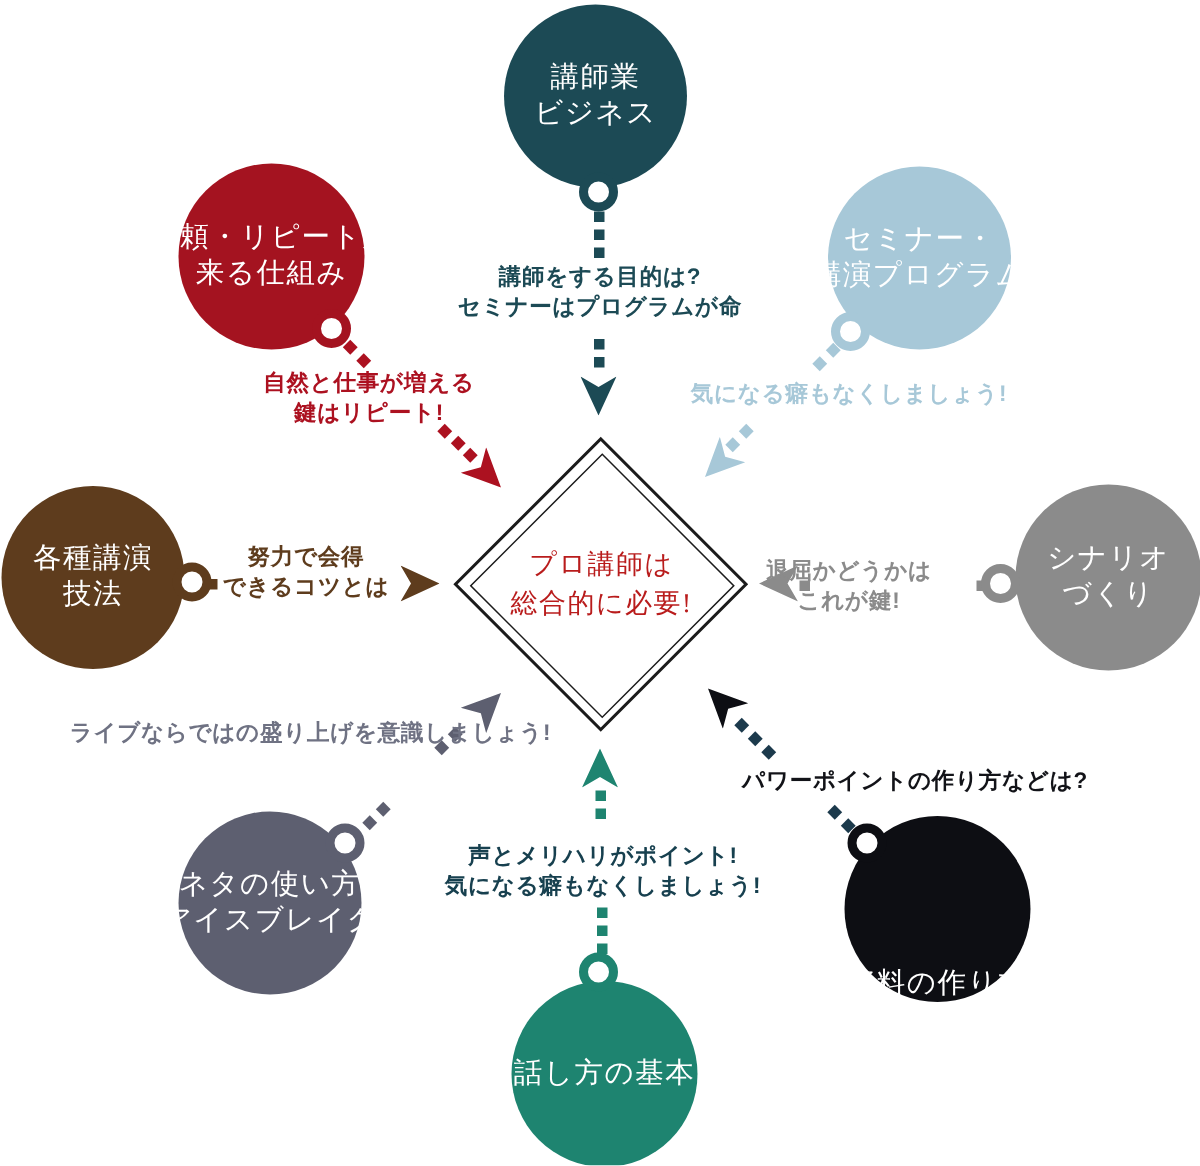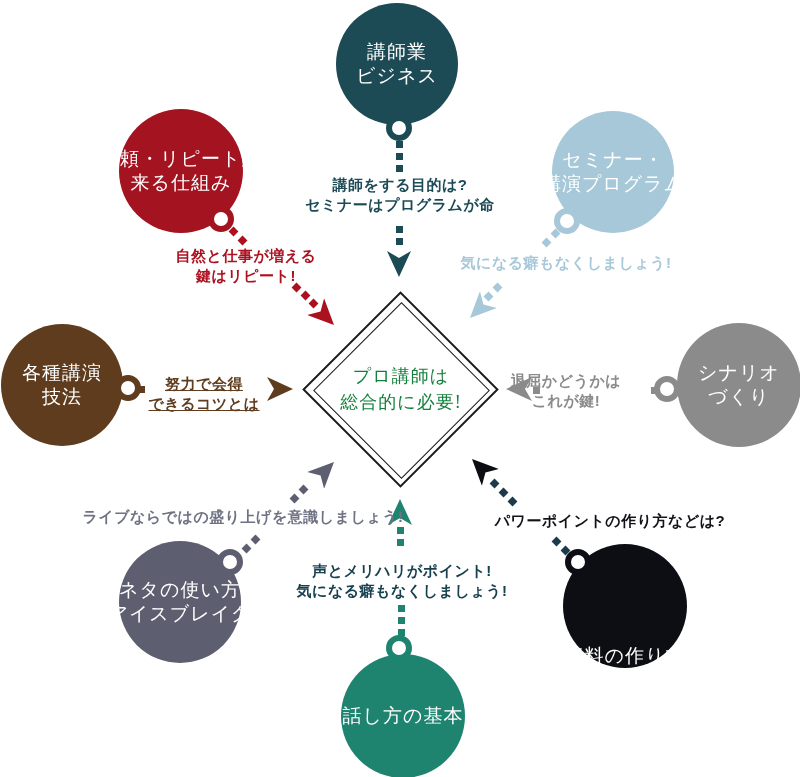--- a/index.html
+++ b/index.html
@@ -39,21 +39,21 @@
     background:#ffffff; border:2px solid #1b1b1b;
     transform:rotate(45deg); z-index:5;
   }
   .diamond-inner {
     position:absolute; left:339px; top:328px; width:123px; height:123px;
     background:#ffffff; border:1px solid #1b1b1b;
     transform:rotate(45deg); z-index:6;
   }
   .center-text {
     position:absolute; left:401px; top:389px; transform:translate(-50%,-50%);
-    text-align:center; color:#15803d;
+    text-align:center; color:#b91c1c;
     font-family:"Liberation Serif","DejaVu Serif",serif;
     font-size:18px; line-height:26px; letter-spacing:1px;
     white-space:nowrap; z-index:7;
   }
   .center-text span { display:block; }
 </style>
 </head>
 <body>
 
 <div class="stage">
@@ -163,42 +163,42 @@
         </svg>
       </div>
     </div>
 
   <div class="node" style="--c: #5d5f70; --lc: #6f7283;">
     <div class="circle" style="left: 119px; top: 541px; height: 122px; width: 122px;">
       <span>ネタの使い方</span>
       <span>アイスブレイク</span>
     </div>
     <div class="ring" style="left: 217px; top: 549px;"></div>
-    <div class="label" style="left: 207px; top: 517px; margin-left: 36px;">
+    <div class="label" style="left: 207px; top: 489px;">
       <span>ライブならではの盛り上げを意識しましょう!</span>
       <span></span>
     </div>
   <div class="dot" style="left: 242.5px; top: 544.5px; background: rgb(93, 95, 112); transform: rotate(315deg);"></div>
       <div class="dot" style="left: 251.5px; top: 535.5px; background: rgb(93, 95, 112); transform: rotate(315deg);"></div>
       <div class="dot" style="left: 290.5px; top: 494.5px; background: rgb(93, 95, 112); transform: rotate(315deg);"></div>
       <div class="dot" style="left: 299.5px; top: 485.5px; background: rgb(93, 95, 112); transform: rotate(315deg);"></div>
       <div class="arrow" style="left: 334px; top: 462px; transform: rotate(315deg);">
         <svg width="26" height="24" viewBox="0 0 26 24">
           <polygon points="0,0 26,12 0,24 7,12" fill="#5d5f70"></polygon>
         </svg>
       </div>
     </div>
 
   <div class="node" style="--c: #5e3c1d; --lc: #5e3c1d;">
     <div class="circle" style="left: 1px; top: 324px; height: 122px; width: 122px;">
       <span>各種講演</span>
       <span>技法</span>
     </div>
     <div class="ring" style="left: 115px; top: 375px;"></div>
-    <div class="label" style="left: 204px; top: 394px; text-decoration: underline;">
+    <div class="label" style="left: 204px; top: 382px;">
       <span>努力で会得</span>
       <span>できるコツとは</span>
     </div>
   <div class="dot" style="left: 137.5px; top: 385.5px; background: rgb(94, 60, 29); transform: rotate(0deg);"></div>
       <div class="arrow" style="left: 293px; top: 389px; transform: rotate(0deg);">
         <svg width="26" height="24" viewBox="0 0 26 24">
           <polygon points="0,0 26,12 0,24 7,12" fill="#5e3c1d"></polygon>
         </svg>
       </div>
     </div>

